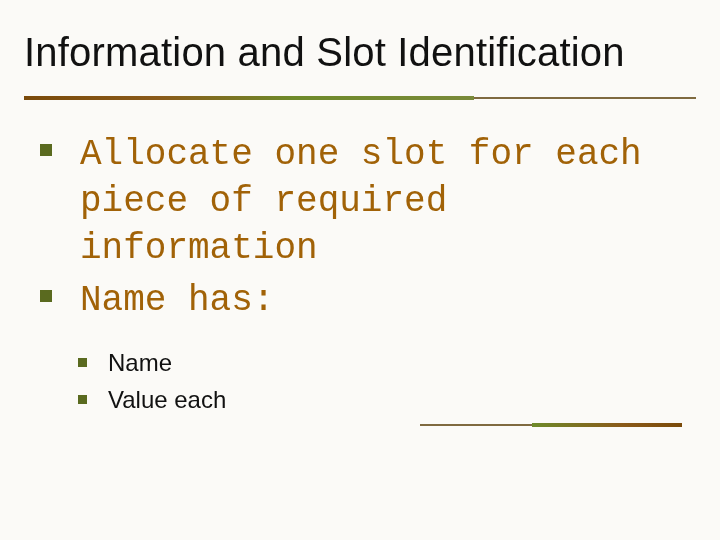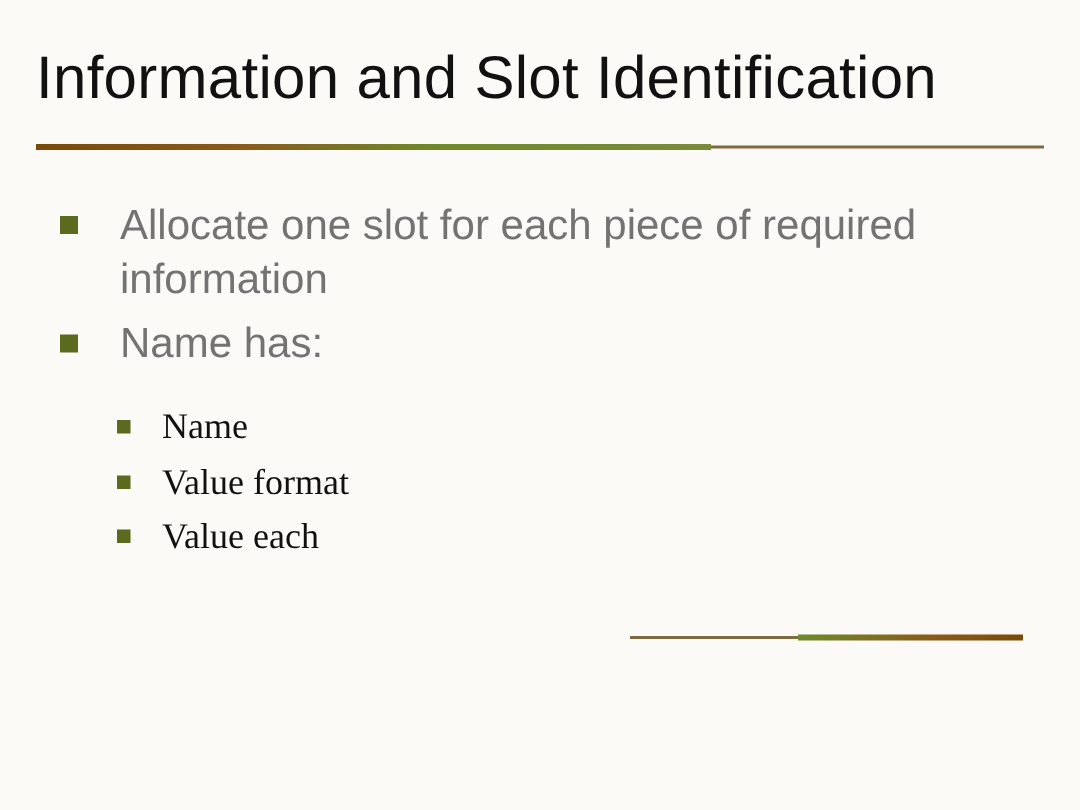--- a/index.html
+++ b/index.html
@@ -57,39 +57,39 @@
     right: 40px;
   }
   ul.level1 {
     list-style: none;
     margin: 0;
     padding: 0;
   }
   ul.level1 > li {
     position: relative;
     padding-left: 40px;
-    font-size: 28px;
+    font-size: 36px;
     line-height: 1.3;
-    color: #737373;
+    color: #a16207;
     margin-bottom: 6px;
+    font-family: Liberation Mono, monospace;
   }
   ul.level1 > li::before {
     content: "";
     position: absolute;
     left: 0;
     top: 12px;
     width: 12px;
     height: 12px;
     background: #5a6a1f;
   }
   ul.level2 {
     list-style: none;
     margin: 22px 0 0 0;
     padding: 0 0 0 38px;
-    font-family: Liberation Serif, serif;
   }
   ul.level2 > li {
     position: relative;
     padding-left: 30px;
     font-size: 24px;
     line-height: 1.35;
     color: #111;
     margin-bottom: 4px;
   }
   ul.level2 > li::before {
@@ -137,21 +137,20 @@
     <div class="thin"></div>
   </div>
 
   <div class="body">
     <ul class="level1">
       <li>Allocate one slot for each piece of required information</li>
       <li>Name has:</li>
     </ul>
     <ul class="level2">
       <li>Name</li>
-      <li>Value format</li>
       <li>Value each</li>
     </ul>
   </div>
 
   <div class="footer-rule">
     <div class="thin"></div>
     <div class="thick"></div>
   </div>
 
 </div>

